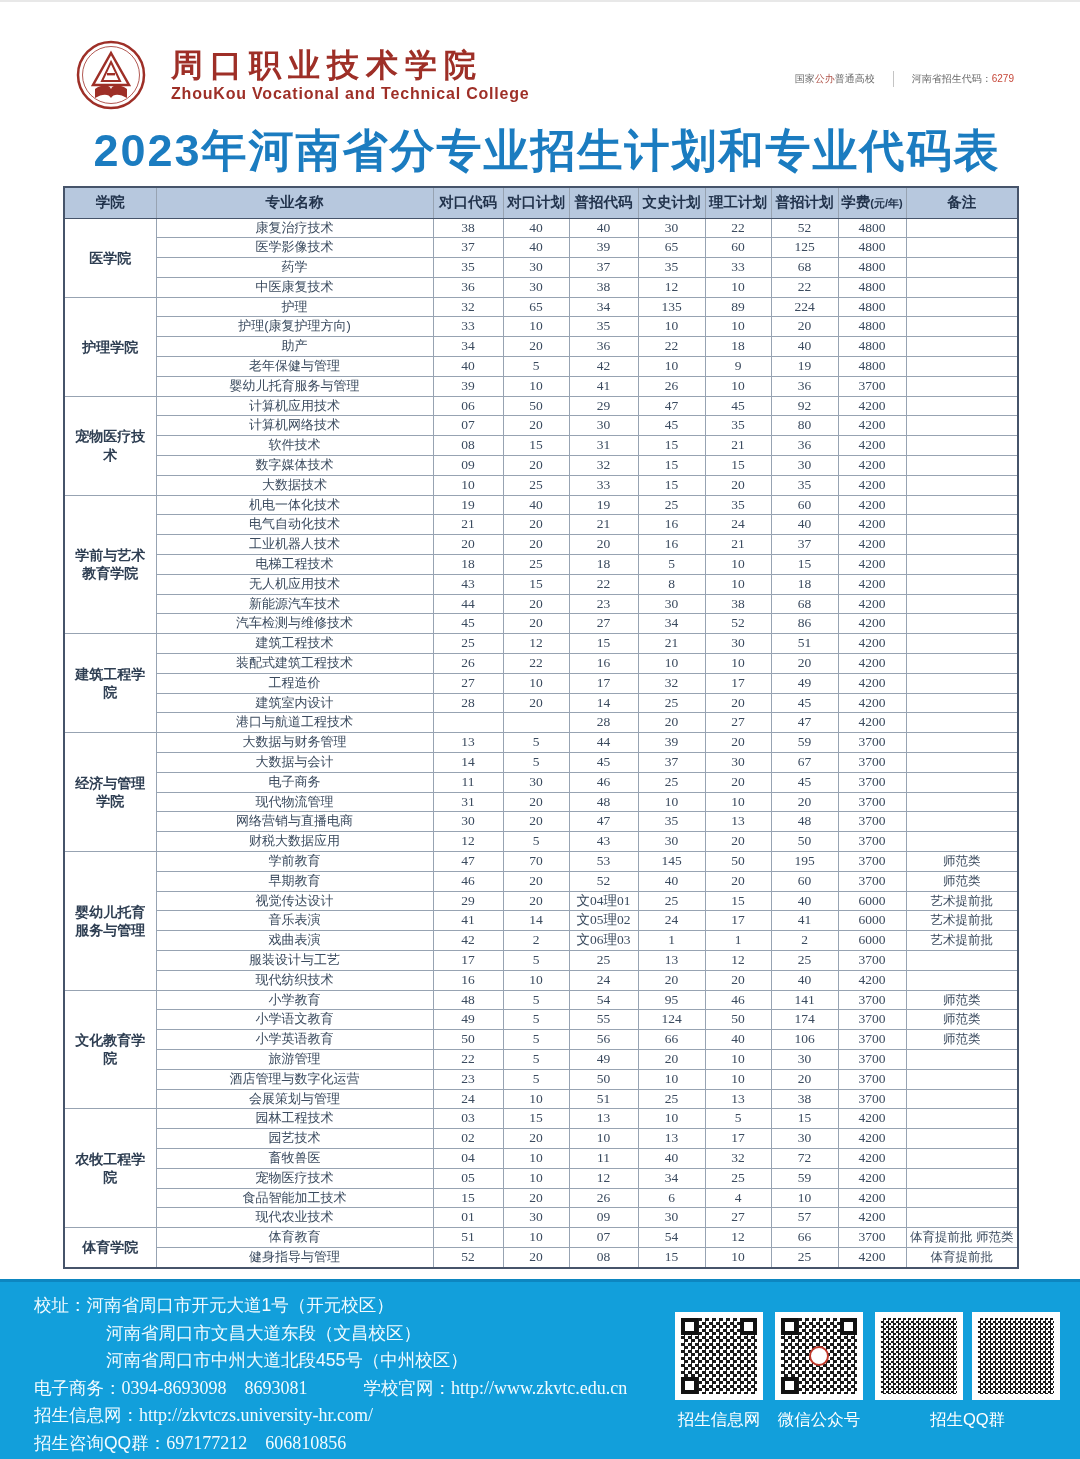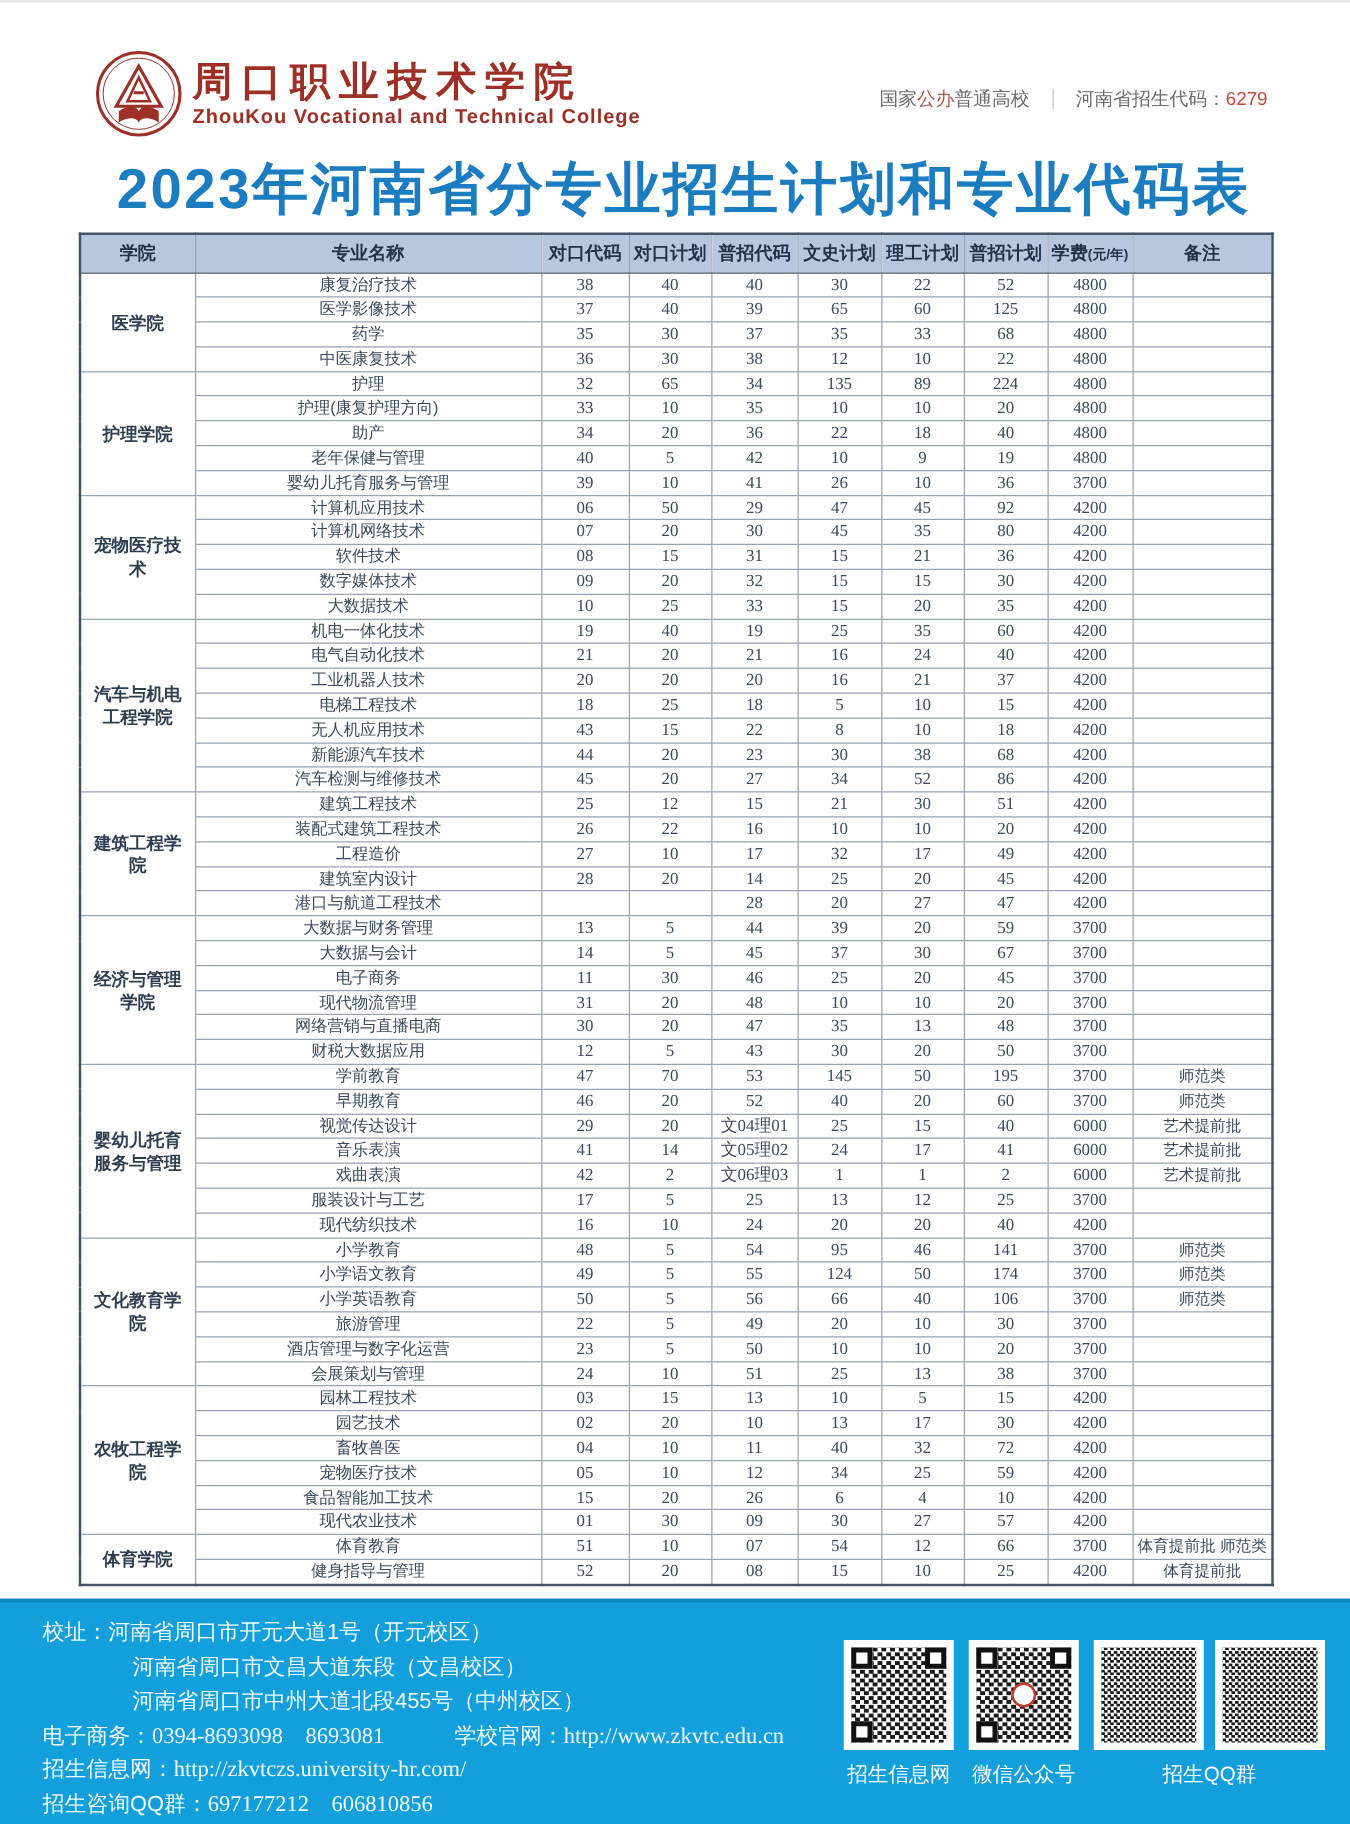--- a/index.html
+++ b/index.html
@@ -6,26 +6,26 @@
   .page{
     position:relative;width:1080px;height:1459px;background:#ffffff;
     font-family:"Liberation Sans","DejaVu Sans",sans-serif;overflow:hidden;
     border-top:2px solid #e8e8e8;
   }
   
   .topbar{
     display:flex;justify-content:space-between;align-items:center;
     padding:36px 66px 0 76px;height:74px;
   }
-  .brand{display:flex;align-items:center;gap:8px;}
+  .brand{display:flex;align-items:center;gap:25px;}
   .seal{width:70px;height:70px;flex:0 0 auto;}
   .brand-text{display:flex;flex-direction:column;}
   .brand-cn{color:#9e2f27;font-size:32px;font-weight:bold;letter-spacing:7px;line-height:1.15;}
   .brand-en{color:#9e2f27;font-size:16px;font-weight:bold;letter-spacing:0.8px;margin-top:2px;}
-  .badges{display:flex;align-items:center;gap:18px;font-size:15px;color:#6b6b6b;margin-top:8px;white-space:nowrap;}
+  .badges{display:flex;align-items:center;gap:18px;font-size:10px;color:#6b6b6b;margin-top:8px;white-space:nowrap;}
   .badge-red{color:#b0564c;}
   .code-red{color:#c7483a;}
   .badge-divider{width:1px;height:16px;background:#c4c4c4;display:inline-block;}
   
   .title{
     margin:14px 0 10px 14px;text-align:center;color:#1b7cc0;
     font-size:45px;font-weight:bold;letter-spacing:2px;line-height:1.1;
   }
   
   table.plan{
@@ -282,21 +282,21 @@
           <td class="num">10</td>
           <td class="num">25</td>
           <td class="num">33</td>
           <td class="num">15</td>
           <td class="num">20</td>
           <td class="num">35</td>
           <td class="num">4200</td>
           <td class="remark"></td>
         </tr>
         <tr class="group-start">
-          <td rowspan="7" class="college">汽车与机电工程学院</td>
+          <td rowspan="7" class="college">学前与艺术教育学院</td>
           <td class="major">机电一体化技术</td>
           <td class="num">19</td>
           <td class="num">40</td>
           <td class="num">19</td>
           <td class="num">25</td>
           <td class="num">35</td>
           <td class="num">60</td>
           <td class="num">4200</td>
           <td class="remark"></td>
         </tr>

